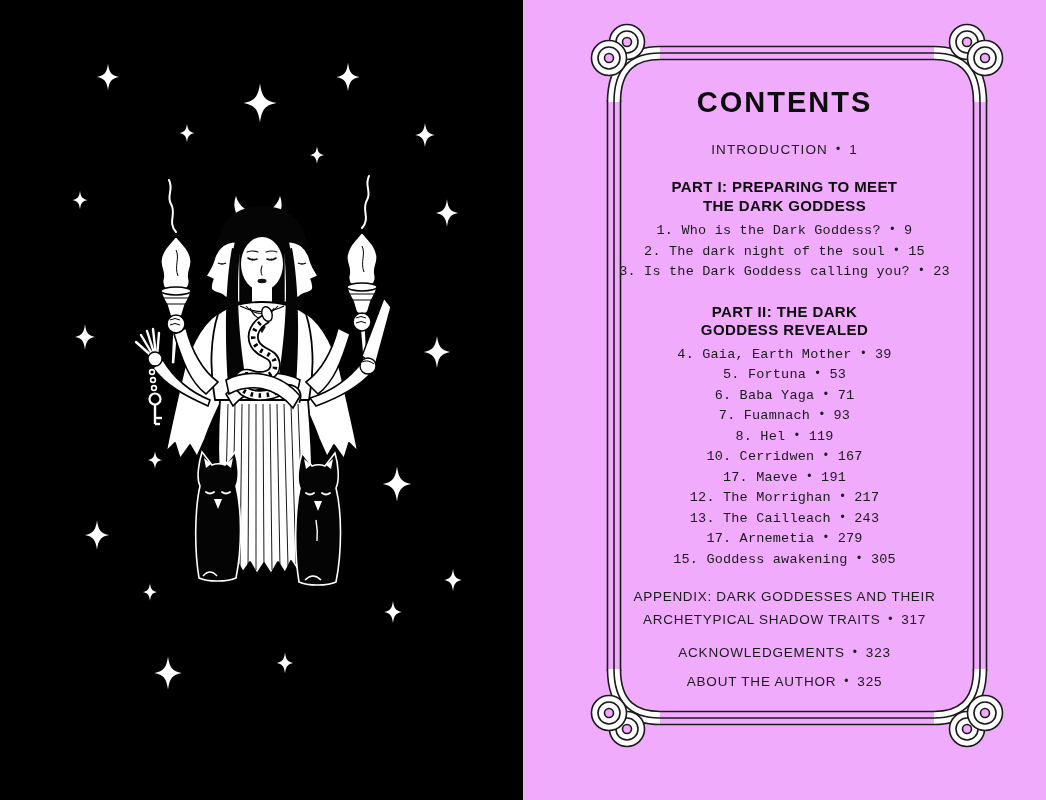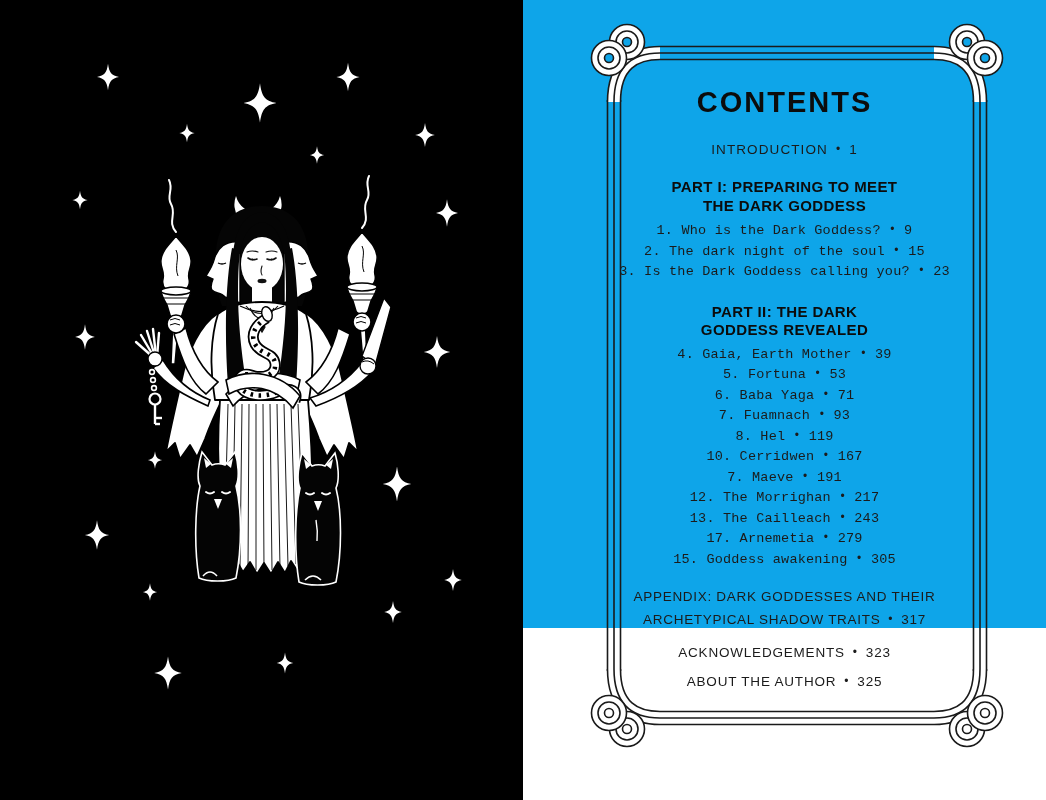--- a/index.html
+++ b/index.html
@@ -1,19 +1,19 @@
 <!DOCTYPE html>
 <html><head>
 <meta charset="utf-8">
 <style>
   html,body{margin:0;padding:0;background:#e9e9e9;}
   .spread{position:relative;width:1046px;height:800px;background:#ffffff;overflow:hidden;
           font-family:"Liberation Sans", sans-serif;}
   .left-page{position:absolute;left:0;top:0;width:523px;height:800px;background:#000;}
-  .right-page{position:absolute;left:523px;top:0;width:523px;height:628px;background:#0ea5e9;}
+  .right-page{position:absolute;left:523px;top:0;width:523px;height:800px;background:#f0abfc;}
   .left-page svg,.right-page .frame{position:absolute;left:0;top:0;}
   .rp-content{position:absolute;left:30px;right:30px;top:0;text-align:center;color:#1b1b1b;}
   .title{margin-top:86px;font-size:29px;font-weight:800;letter-spacing:2px;color:#0c0c0c;line-height:33px;}
   .intro{margin-top:21px;font-size:13.5px;letter-spacing:1.1px;line-height:19px;}
   .part-heading{margin-top:18px;font-size:15px;font-weight:800;letter-spacing:0.4px;line-height:18.5px;color:#0c0c0c;}
   .toc-list{margin-top:6px;font-size:13.5px;line-height:19.5px;letter-spacing:0.2px;font-family:Liberation Mono, monospace;}
   .toc-list.second{margin-top:5px;}
   .part-heading.second{margin-top:20px;}
   .appendix{margin-top:16px;font-size:13.5px;line-height:22.5px;letter-spacing:0.7px;}
   .backmatter{font-size:13.5px;letter-spacing:0.8px;line-height:19px;}
@@ -257,21 +257,21 @@
         <div>GODDESS REVEALED</div>
       </div>
 
       <div class="toc-list second">
         <div class="item"><span>4. Gaia, Earth Mother</span><span class="sep">•</span><span>39</span></div>
         <div class="item"><span>5. Fortuna</span><span class="sep">•</span><span>53</span></div>
         <div class="item"><span>6. Baba Yaga</span><span class="sep">•</span><span>71</span></div>
         <div class="item"><span>7. Fuamnach</span><span class="sep">•</span><span>93</span></div>
         <div class="item"><span>8. Hel</span><span class="sep">•</span><span>119</span></div>
         <div class="item"><span>10. Cerridwen</span><span class="sep">•</span><span>167</span></div>
-        <div class="item"><span>7. Maeve</span><span class="sep">•</span><span>191</span></div>
+        <div class="item"><span>17. Maeve</span><span class="sep">•</span><span>191</span></div>
         <div class="item"><span>12. The Morrighan</span><span class="sep">•</span><span>217</span></div>
         <div class="item"><span>13. The Cailleach</span><span class="sep">•</span><span>243</span></div>
         <div class="item"><span>17. Arnemetia</span><span class="sep">•</span><span>279</span></div>
         <div class="item"><span>15. Goddess awakening</span><span class="sep">•</span><span>305</span></div>
       </div>
 
       <div class="appendix">
         <div>APPENDIX: DARK GODDESSES AND THEIR</div>
         <div><span>ARCHETYPICAL SHADOW TRAITS</span><span class="sep">•</span><span>317</span></div>
       </div>

